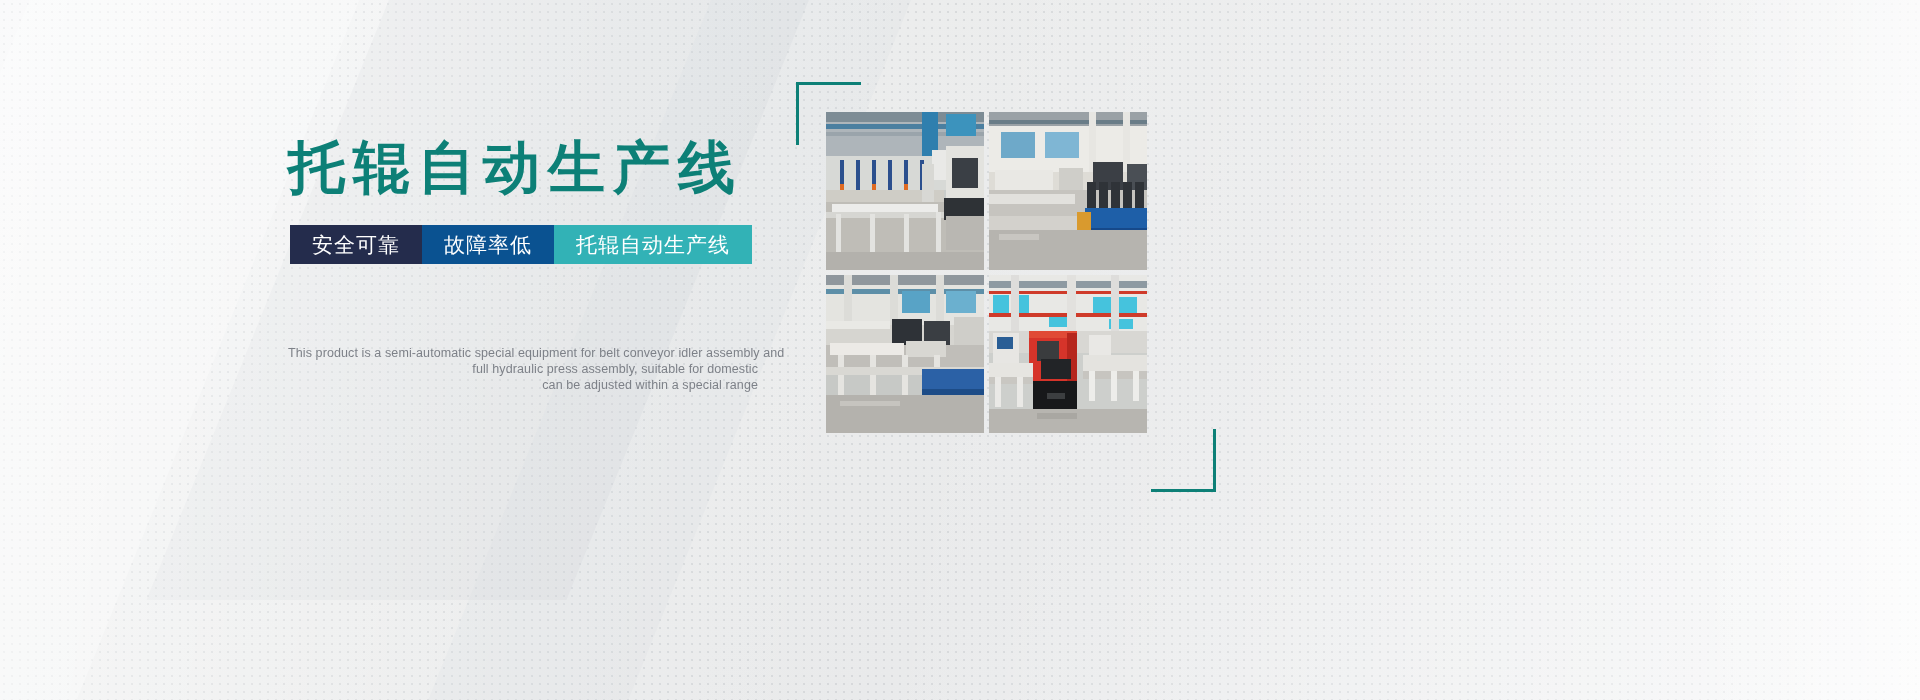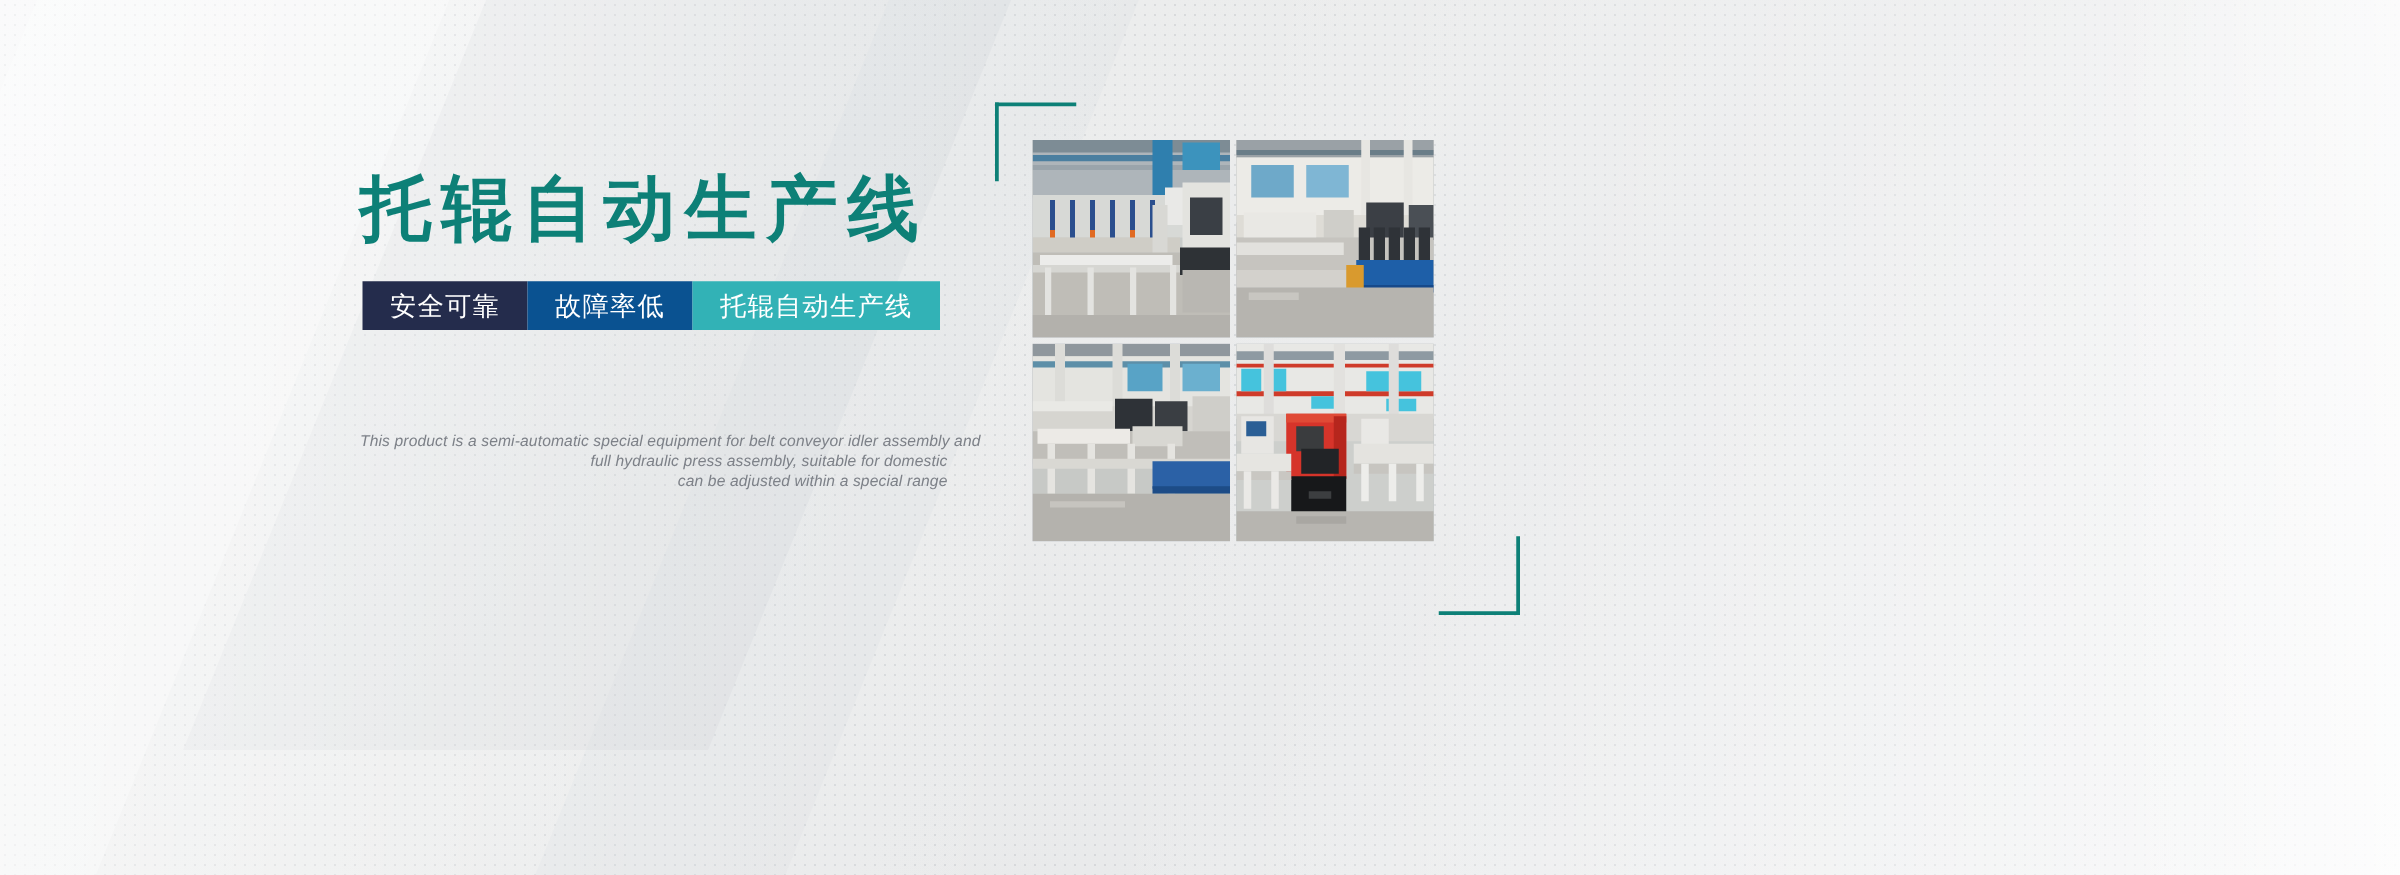--- a/index.html
+++ b/index.html
@@ -71,21 +71,20 @@
     font-size:14.5px; line-height:25px; color:#3f4145;
     letter-spacing:0.2px;
   }
   #desc-cn .ln { display:block; white-space:nowrap; }
   #desc-cn .ln:nth-child(2) { padding-left:7px; }
 
   #desc-en {
     position:absolute; top:345px; left:0; width:470px;
     font-size:12.5px; line-height:16px; color:#7d8188;
     letter-spacing:0.1px;
-    font-style:italic;
   }
   #desc-en .ln { display:block; white-space:nowrap; }
 
   
   #collage { position:absolute; left:796px; top:82px; width:400px; height:410px; }
 
   .bracket { position:absolute; }
   .bracket .h { position:absolute; height:3px; background:#0d8077; }
   .bracket .v { position:absolute; width:3px; background:#0d8077; }
   #br-tl { left:0px;   top:0px;   width:65px; height:63px; }

